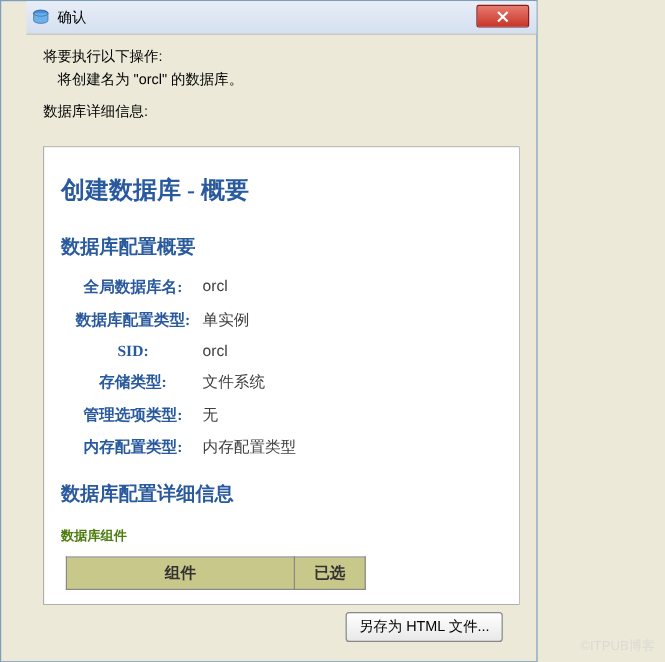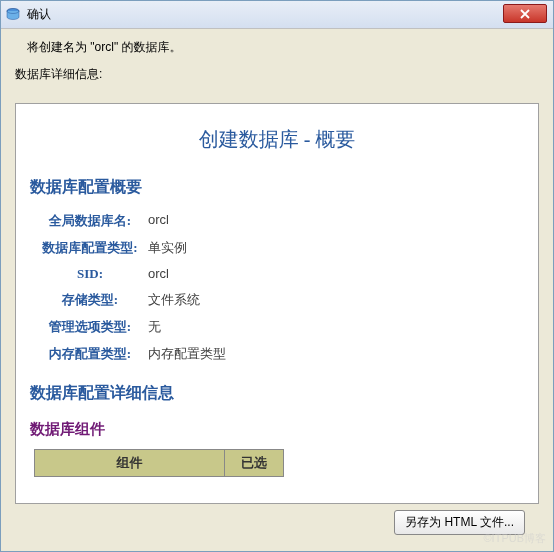--- a/index.html
+++ b/index.html
@@ -1,35 +1,35 @@
 <!DOCTYPE html>
 <html><head>
 <meta charset="utf-8">
 <style>
 * { box-sizing: border-box; margin: 0; padding: 0; }
 body { font-family: "Microsoft YaHei", SimSun, sans-serif; font-size: 12px; background: #ece9d8; width: 554px; height: 552px; overflow: hidden; }
-.window { width: 554px; height: 552px; background: #ece9d8; border: 1px solid #7b9ebd; display: flex; flex-direction: column; }
+.window { width: 448px; height: 552px; background: #ece9d8; border: 1px solid #7b9ebd; display: flex; flex-direction: column; padding-left: 21px; }
 .titlebar { height: 28px; background: linear-gradient(to bottom, #e8eef7, #d4dff0); display: flex; align-items: center; padding: 0 4px; position: relative; border-bottom: 1px solid #c0c0c0; }
 .titlebar-icon { width: 16px; height: 16px; margin-right: 6px; display: inline-flex; align-items: center; justify-content: center; }
 .titlebar-icon svg { width: 16px; height: 16px; }
 .titlebar-title { font-size: 12px; color: #000; }
 .close-btn { position: absolute; right: 6px; top: 3px; width: 44px; height: 19px; background: linear-gradient(to bottom, #e67a6f, #c8362a); border: 1px solid #8b1a1a; border-radius: 2px; display: flex; align-items: center; justify-content: center; cursor: pointer; }
 .close-btn svg { width: 10px; height: 10px; }
 .content { flex: 1; padding: 10px 14px; display: flex; flex-direction: column; overflow: hidden; }
 .intro-text { font-size: 12px; color: #000; margin-bottom: 2px; }
 .intro-sub { font-size: 12px; color: #000; margin-left: 12px; margin-bottom: 10px; }
 .details-label { font-size: 12px; color: #000; margin-bottom: 20px; }
 .details-pane { flex: 1; background: #fff; border: 1px solid #a0a0a0; overflow-y: scroll; overflow-x: hidden; padding: 12px 14px; position: relative; }
-.page-title { text-align: center; font-size: 20px; font-weight: normal; color: #2a5a9e; margin: 10px 0 24px; font-family: SimSun, serif; }
+.page-title { text-align: left; font-size: 20px; font-weight: bold; color: #2a5a9e; margin: 10px 0 24px; font-family: SimSun, serif; }
 .section-header { font-size: 16px; font-weight: bold; color: #2a5a9e; margin: 10px 0 14px; font-family: SimSun, serif; }
 .config-table { margin-left: 10px; margin-bottom: 20px; }
 .config-row { display: flex; margin-bottom: 9px; font-size: 13px; }
 .config-label { width: 100px; text-align: center; color: #2a5a9e; font-weight: bold; font-family: SimSun, serif; }
 .config-value { margin-left: 8px; color: #404040; }
-.sub-section { font-size: 15px; font-weight: bold; color: #701a75; margin: 16px 0 10px; font-family: Liberation Serif, serif; }
+.sub-section { font-size: 11px; font-weight: bold; color: #4d7c0f; margin: 16px 0 10px; font-family: Liberation Serif, serif; }
 .comp-table { border-collapse: collapse; width: 250px; margin-left: 4px; }
 .comp-table th { background: #c8c88a; border: 1px solid #888; padding: 4px 6px; font-size: 13px; font-weight: bold; color: #333; text-align: center; }
 .comp-table th:first-child { width: 190px; }
 .button-row { padding: 6px 14px; display: flex; justify-content: flex-end; }
 .save-btn { padding: 3px 10px; font-size: 12px; background: linear-gradient(to bottom, #fff, #e8e8e8); border: 1px solid #888; border-radius: 3px; cursor: pointer; text-align: center; }
 .bottom-buttons { padding: 8px 0 14px; display: flex; justify-content: center; gap: 4px; }
 .dlg-btn { padding: 3px 12px; font-size: 12px; background: linear-gradient(to bottom, #fff, #e8e8e8); border: 1px solid #888; border-radius: 3px; cursor: pointer; margin: 0 3px; }
 .dlg-btn.help { margin-left: 24px; }
 .watermark { position: absolute; right: 8px; bottom: 6px; font-size: 11px; color: #ccc; opacity: 0.5; pointer-events: none; }
 ::-webkit-scrollbar { width: 16px; }
@@ -50,20 +50,21 @@
     </span>
     <span class="titlebar-title">确认</span>
     <div class="close-btn">
       <svg viewBox="0 0 10 10">
           <path d="M1 1 L9 9 M9 1 L1 9" stroke="#fff" stroke-width="1.8"></path>
         </svg>
     </div>
   </div>
 
   <div class="content">
+    <div class="intro-text">将要执行以下操作:</div>
     <div class="intro-sub">将创建名为 "orcl" 的数据库。</div>
     <div class="details-label">数据库详细信息:</div>
 
     <div class="details-pane">
       <div class="page-title">创建数据库 - 概要</div>
       <div class="section-header">数据库配置概要</div>
       <div class="config-table">
         <div class="config-row">
           <div class="config-label">全局数据库名:</div>
           <div class="config-value">orcl</div>

